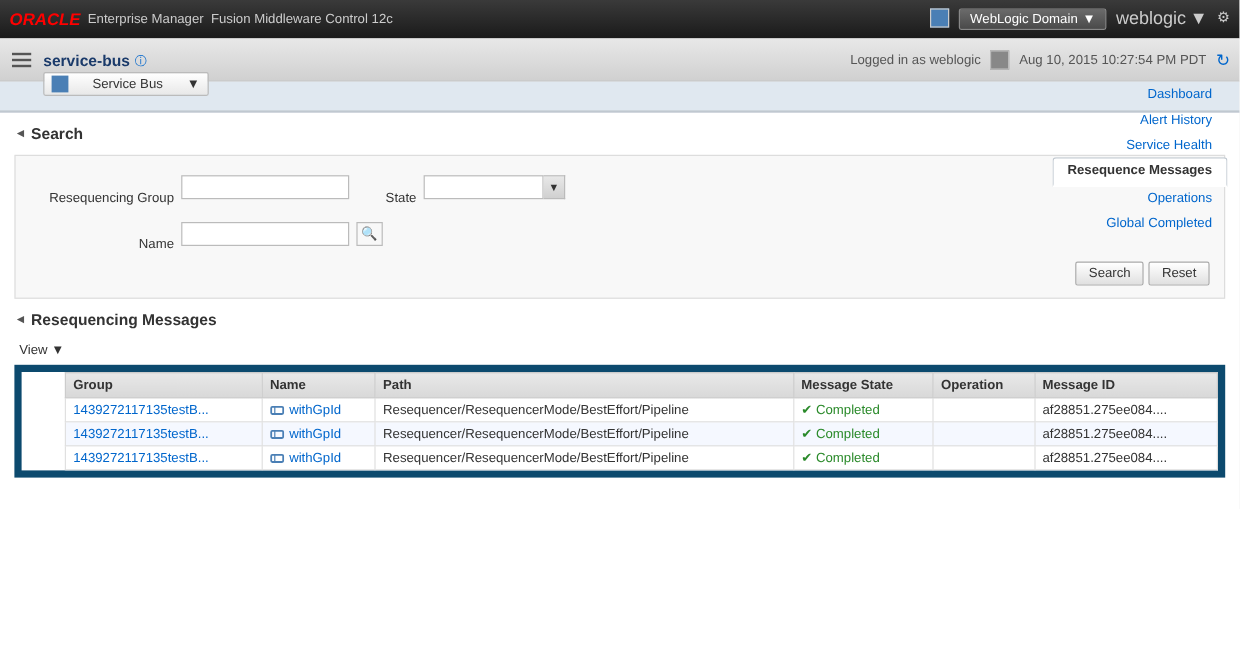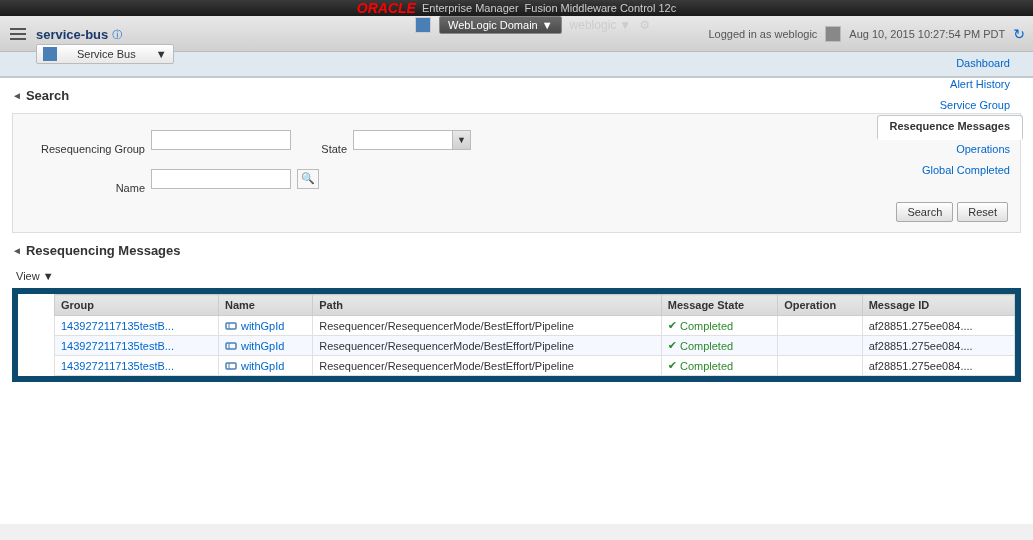--- a/index.html
+++ b/index.html
@@ -1,66 +1,65 @@
 <!DOCTYPE html>
 <html><head>
   <meta charset="utf-8">
   <style>
     * { box-sizing: border-box; margin: 0; padding: 0; }
     body { font-family: Arial, sans-serif; font-size: 12px; background: #f0f0f0; color: #333; width: 1033px; height: 540px; overflow: hidden; }
 
     
     .top-header {
       background: linear-gradient(to bottom, #3a3a3a, #1a1a1a);
-      height: 16px;
+      height: 32px;
       display: flex;
       align-items: center;
       justify-content: space-between;
       padding: 0 8px;
       color: #fff;
-      flex-direction: column;
     }
     .top-header-left {
       display: flex;
       align-items: center;
       gap: 6px;
     }
     .oracle-logo {
       color: #ff0000;
       font-weight: bold;
       font-size: 14px;
       font-style: italic;
     }
     .em-text {
       color: #ccc;
       font-size: 11px;
     }
     .top-header-right {
       display: flex;
-      align-items: center;
+      align-items: flex-start;
       gap: 8px;
       margin-left: 32px;
     }
     .domain-btn {
       background: linear-gradient(to bottom, #6a6a6a, #4a4a4a);
       border: 1px solid #888;
       color: #fff;
       padding: 2px 8px;
       font-size: 11px;
       cursor: pointer;
       display: flex;
       align-items: center;
       gap: 4px;
       border-radius: 2px;
     }
     .user-btn {
       background: transparent;
       border: none;
       color: #ccc;
-      font-size: 12px;
+      font-size: 15px;
       cursor: pointer;
       display: flex;
       align-items: center;
       gap: 3px;
     }
     .weblogic-icon {
       width: 16px;
       height: 16px;
       background: #4a7fb5;
       display: inline-block;
@@ -392,21 +391,21 @@
     <span class="logged-in-text">Logged in as  weblogic</span>
     <span class="user-icon"></span>
     <span>Aug 10, 2015 10:27:54 PM PDT</span>
     <span class="refresh-icon">↻</span>
   </div>
 </div>
 
 <div class="tabs-bar">
   <div class="tab">Dashboard</div>
   <div class="tab">Alert History</div>
-  <div class="tab">Service Group</div>
+  <div class="tab">Service Health</div>
   <div class="tab active">Resequence Messages</div>
   <div class="tab">Operations</div>
   <div class="tab">Global Completed</div>
 </div>
 
 <div class="content-area">
 
   <div class="section-header">
     <span class="section-toggle">◄</span>
     <span class="section-title">Search</span>

